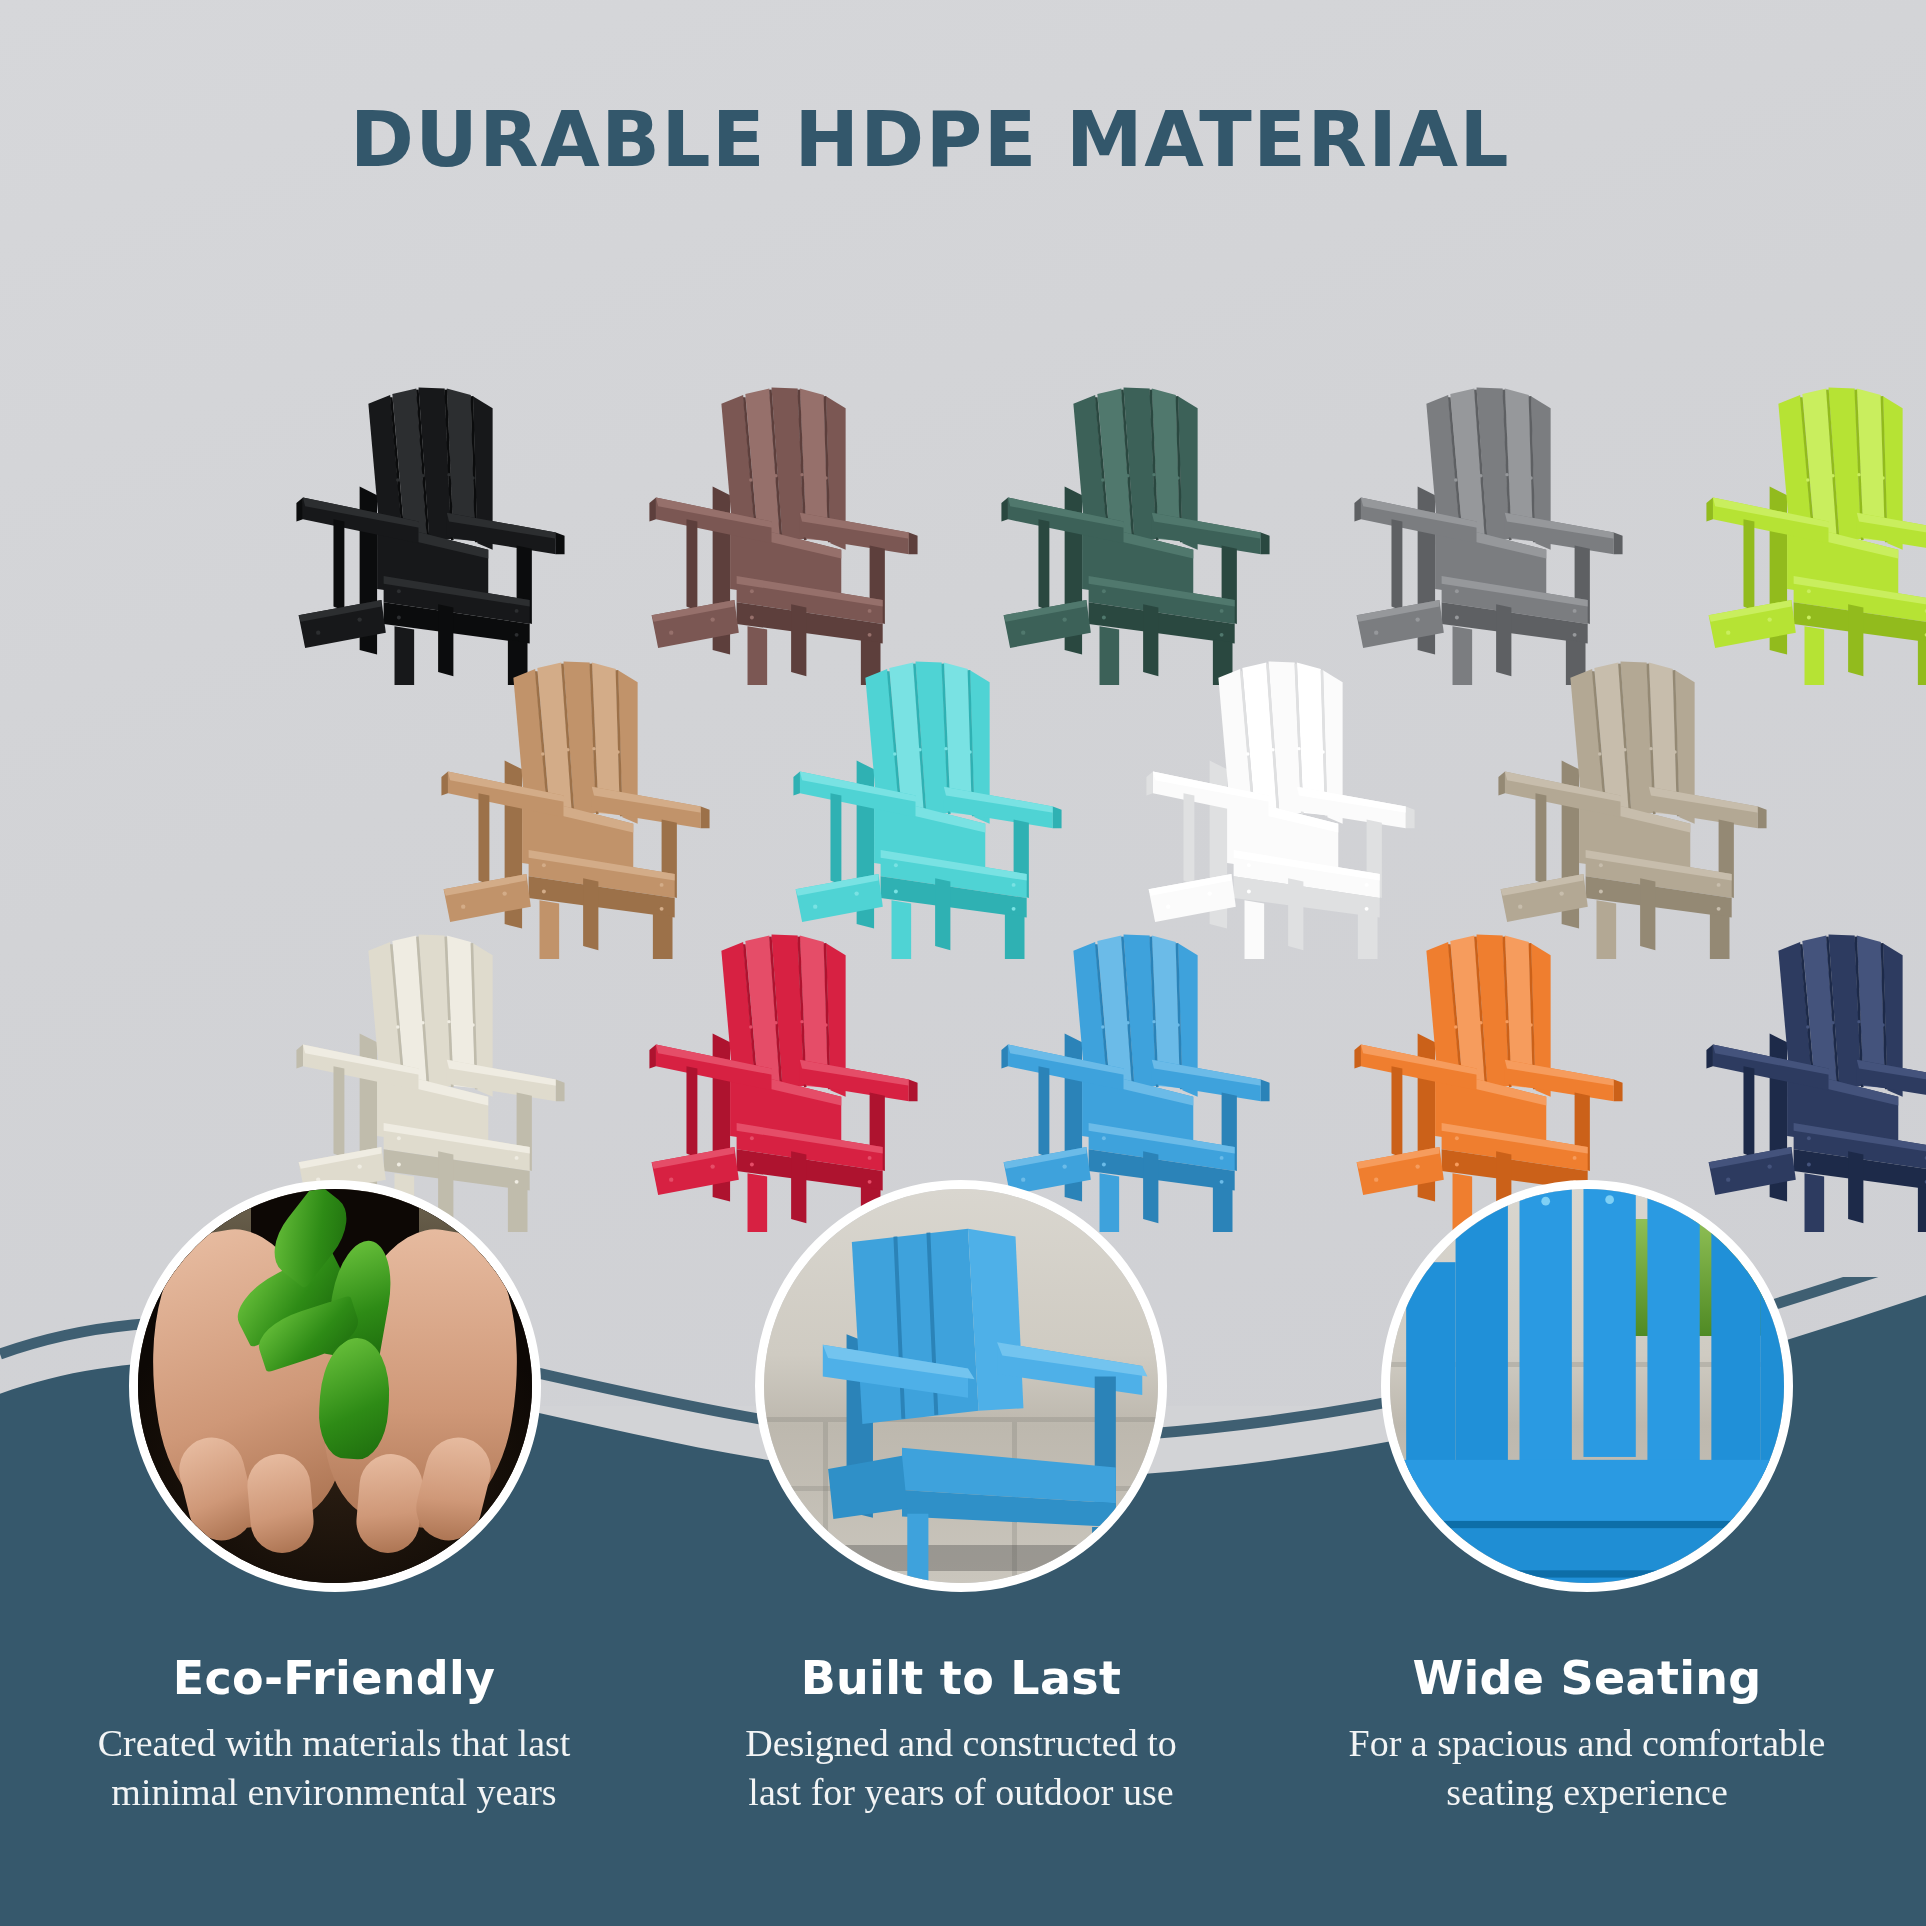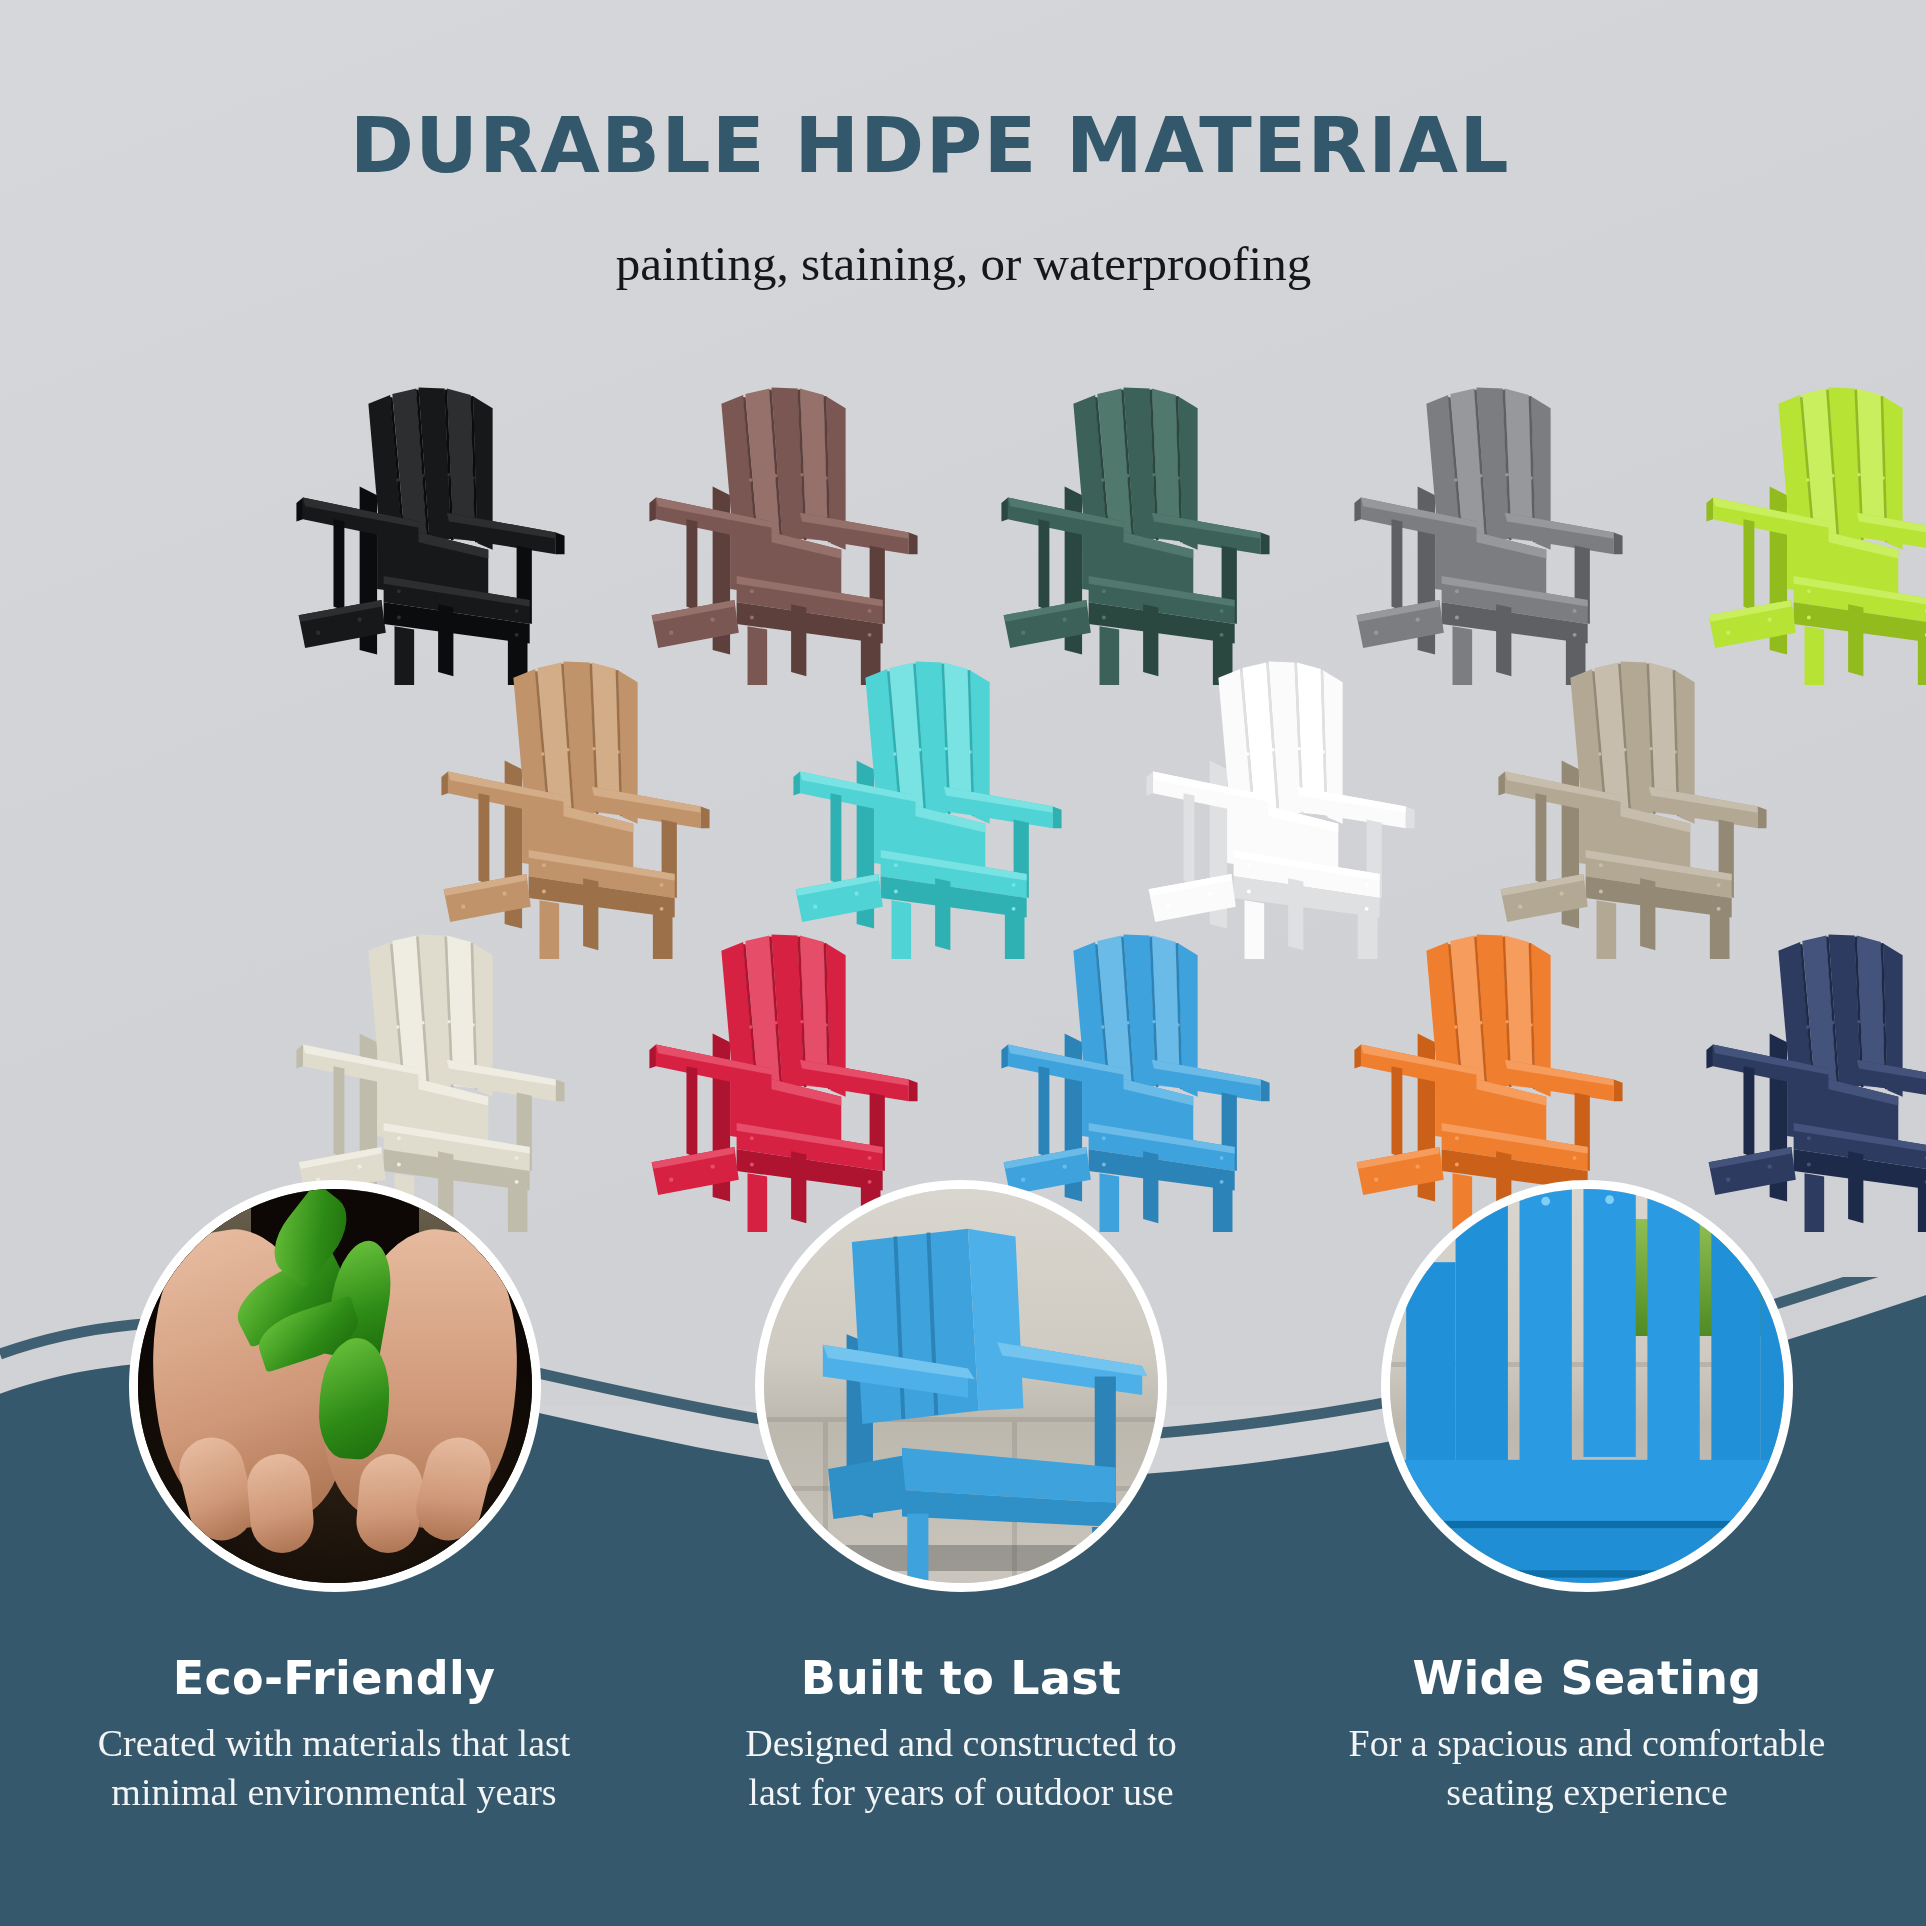--- a/index.html
+++ b/index.html
@@ -11,21 +11,21 @@
     overflow:hidden;
   }
   #stage { position:absolute; inset:0; width:1927px; height:1927px; }
 
   
   .topbg{
     position:absolute; left:0; top:0; width:1927px; height:1406px;
     background: linear-gradient(160deg,#d6d7da 0%, #d2d3d6 45%, #cfd0d4 100%);
   }
   .title{
-    position:absolute; top:106px; left:0; width:1860px;
+    position:absolute; top:100px; left:0; width:1860px;
     text-align:center;
     font-family:"DejaVu Sans","Liberation Sans",sans-serif;
     font-weight:bold;
     font-size:77px;
     letter-spacing:1.5px;
     color:#33576b;
     line-height:1.05;
   }
   .subtitle{
     position:absolute; top:234px; left:50%; transform:translateX(-50%);
@@ -82,21 +82,20 @@
 </style>
 </head>
 <body>
 
 <div id="stage">
 
   <div class="topbg"></div>
 
   <div class="title">DURABLE HDPE MATERIAL</div>
   <div class="subtitle">
-    <div>painting, staining, or waterproofing</div>
   </div>
 
   <div class="chair-grid" id="chair-grid">
       <div class="chair-cell" title="Black" style="left: 255px; top: 358px; width: 327px; height: 327px;">
 <svg viewBox="0 0 300 300">
   <g>
 
     <polygon points="96,118 96,268 112,272 112,126" fill="#0b0c0d"></polygon>
 
     <polygon points="104,42 124,34 136,172 116,178" fill="#17181a"></polygon>

